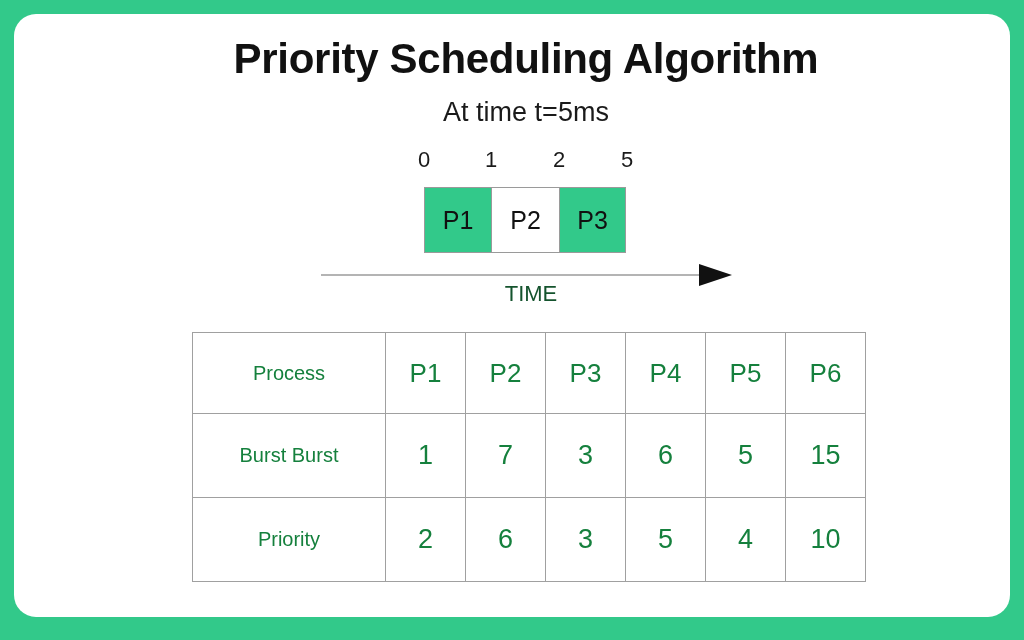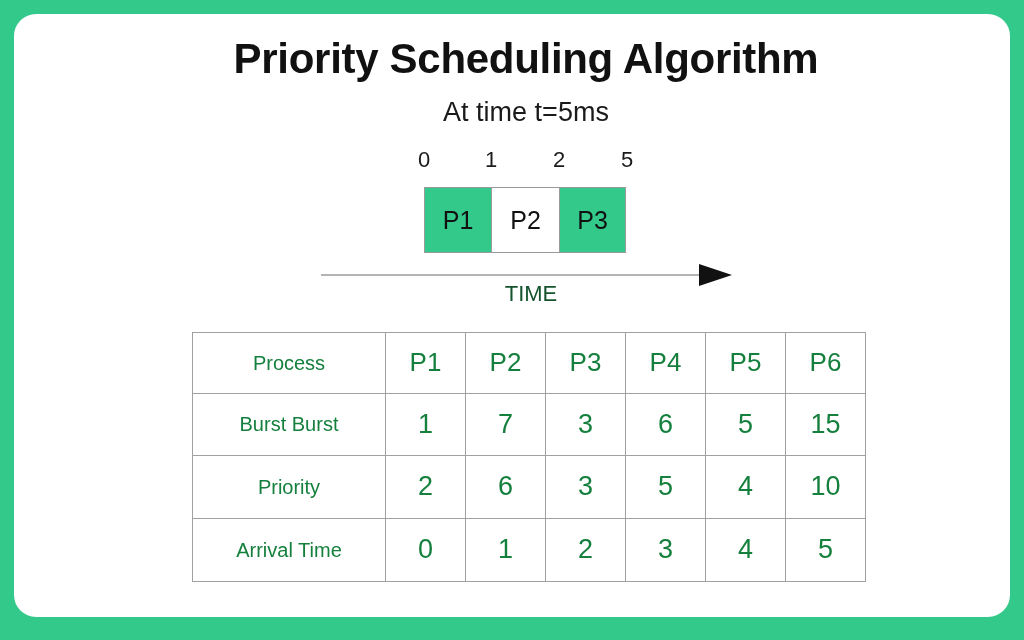--- a/index.html
+++ b/index.html
@@ -216,27 +216,18 @@
           </tr>
           <tr>
             <td class="rowhead">Priority</td>
             <td class="cell">2</td>
             <td class="cell">6</td>
             <td class="cell">3</td>
             <td class="cell">5</td>
             <td class="cell">4</td>
             <td class="cell">10</td>
           </tr>
-          <tr>
-            <td class="rowhead">Arrival Time</td>
-            <td class="cell">0</td>
-            <td class="cell">1</td>
-            <td class="cell">2</td>
-            <td class="cell">3</td>
-            <td class="cell">4</td>
-            <td class="cell">5</td>
-          </tr>
         </tbody>
       </table>
     </div>
 
   </div>
 </div>
 
 </body></html>

